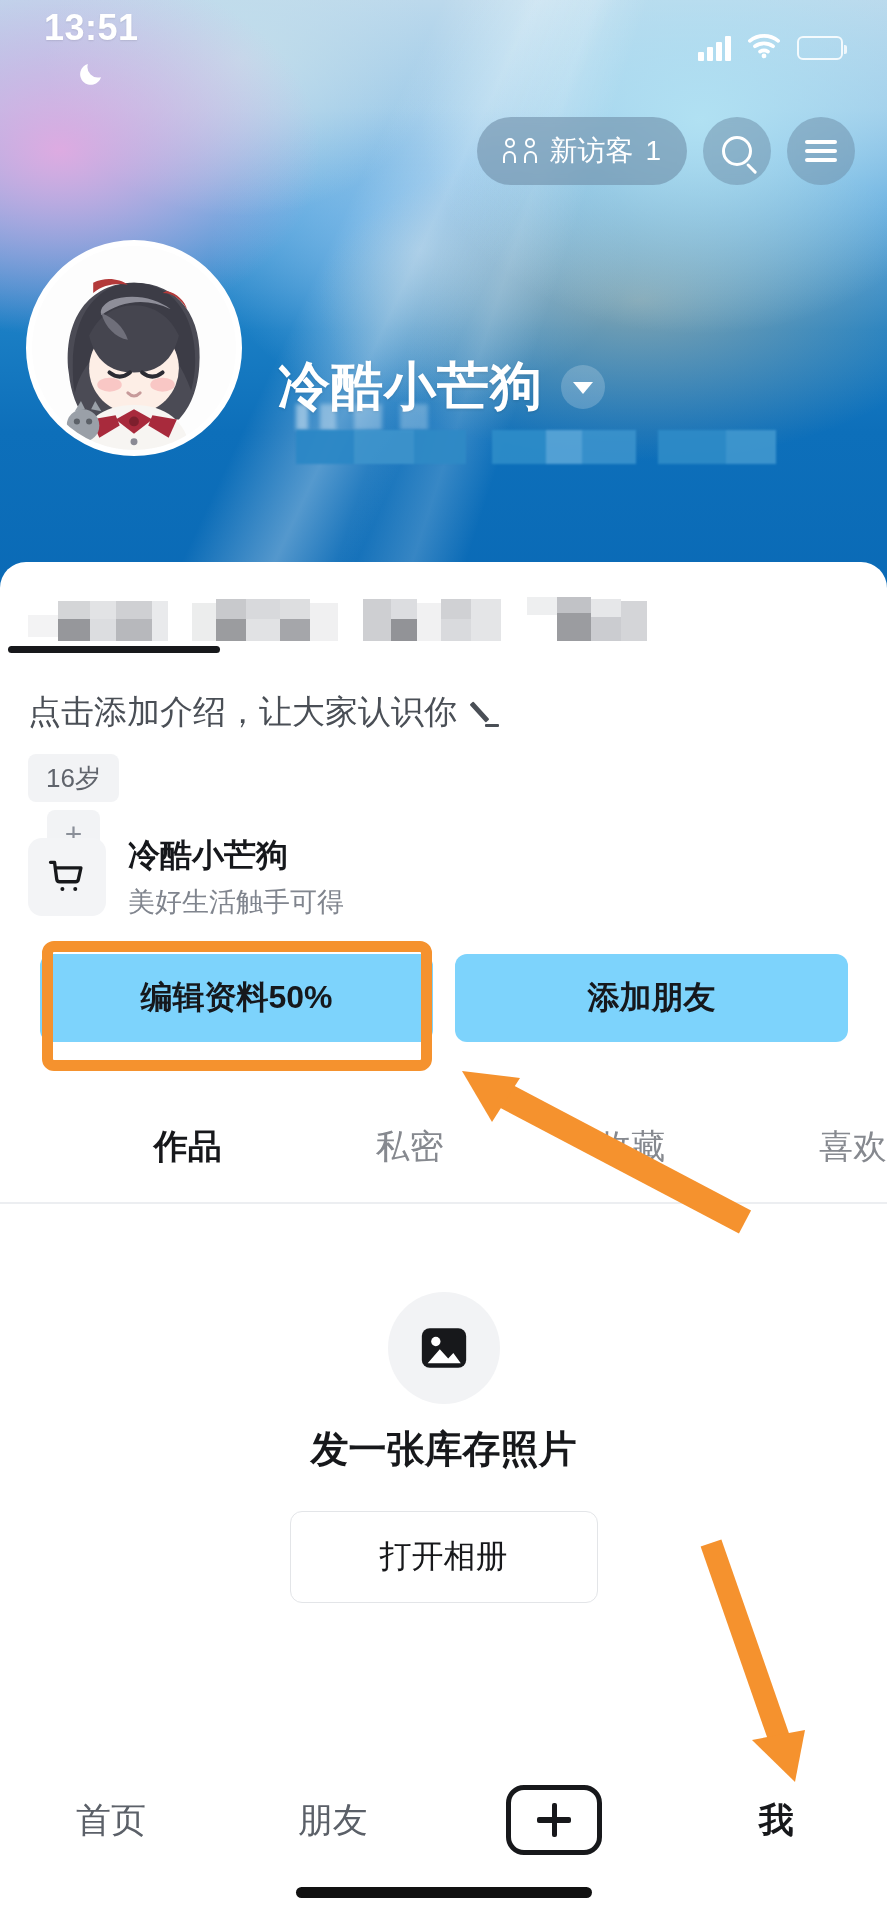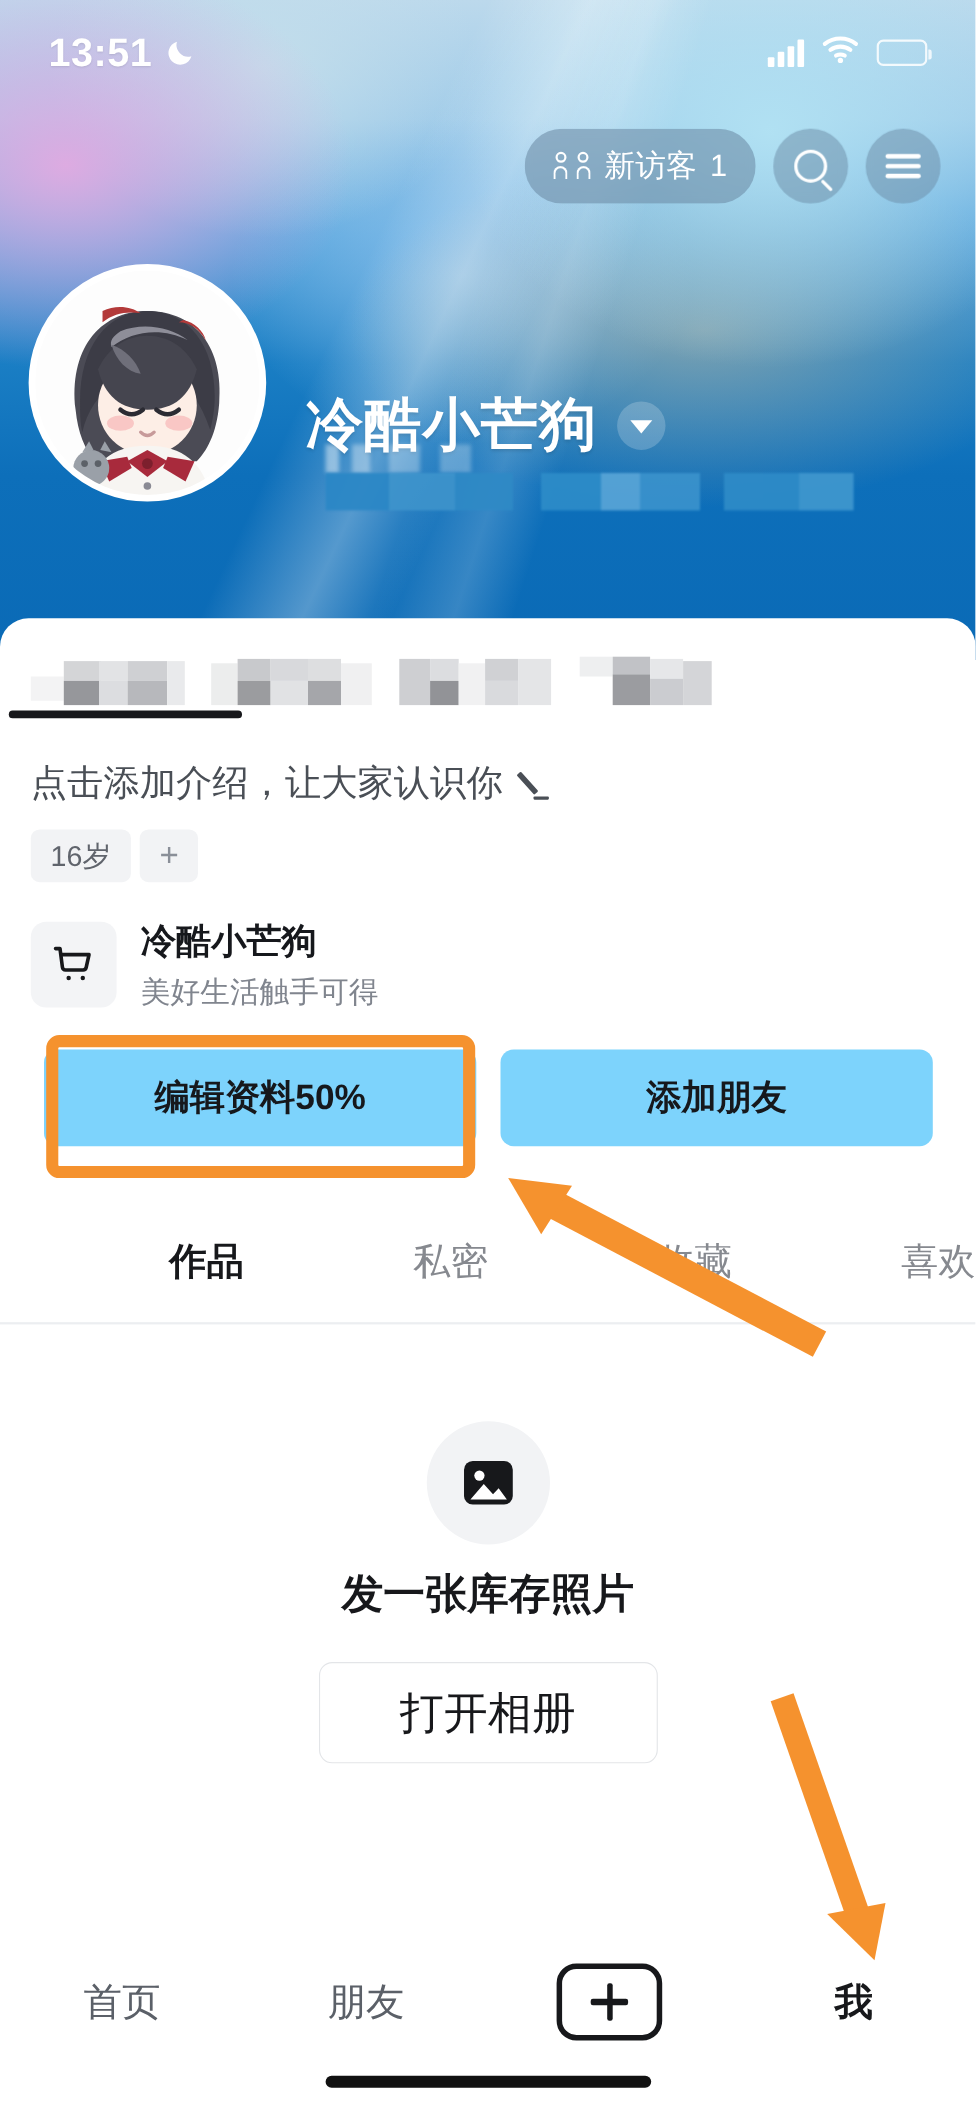--- a/index.html
+++ b/index.html
@@ -27,21 +27,21 @@
       linear-gradient(115deg, rgba(255,255,255,0.0) 38%, rgba(255,255,255,0.30) 46%, rgba(255,255,255,0.0) 53%),
       linear-gradient(108deg, rgba(255,255,255,0.0) 48%, rgba(255,255,255,0.18) 55%, rgba(255,255,255,0.0) 60%);
   }
 
   
   .statusbar {
     position:absolute; left:0; top:0; width:887px; height:95px;
     display:flex; align-items:center; justify-content:space-between;
     padding:0 44px; color:#fff;
   }
-  .sb-left { display:flex; align-items:center; gap:10px; }
+  .sb-left { display:flex; align-items:center; gap:10px;flex-direction:column; }
   .sb-time { font-size:36px; font-weight:700; letter-spacing:0.5px; color:#ffffff;
              text-shadow:0 1px 2px rgba(0,0,0,0.10); }
   .sb-right { display:flex; align-items:center; gap:16px; }
   .signal { display:flex; align-items:flex-end; gap:3px; height:26px; }
   .signal i { display:block; width:6px; background:#fff; border-radius:1px; }
   .signal i:nth-child(1){ height:9px; }
   .signal i:nth-child(2){ height:14px; }
   .signal i:nth-child(3){ height:19px; }
   .signal i:nth-child(4){ height:25px; }
   .battery { width:46px; height:24px; border:2.5px solid rgba(255,255,255,0.85);
@@ -147,21 +147,21 @@
     content:""; position:absolute; left:6px; top:2px; width:5px; height:24px;
     background:#4a4f56; transform:rotate(-42deg); border-radius:1px;
   }
   .pencil-icon::after {
     content:""; position:absolute; left:14px; bottom:1px; width:14px; height:3px;
     background:#4a4f56; border-radius:1px;
   }
 
   .tags-row {
     position:absolute; left:28px; top:192px;
-    display:flex; align-items:center; gap:8px;
+    display:flex; align-items:center; gap:8px;flex-direction:column;
   }
   .tag {
     height:48px; padding:0 18px; border-radius:8px; background:#f2f3f5;
     display:flex; align-items:center; font-size:26px; color:#60646c;
   }
   .tag.add { gap:10px; color:#8a8f98; }
   .plus-glyph { font-size:30px; line-height:1; color:#8a8f98; font-weight:400; }
 
   .shop-row {
     position:absolute; left:28px; top:272px; display:flex; align-items:center; gap:22px;
@@ -206,21 +206,21 @@
     display:flex; flex-direction:column; align-items:center;
   }
   .empty-icon-circle {
     width:112px; height:112px; border-radius:50%; background:#f2f3f5;
     display:flex; align-items:center; justify-content:center;
   }
   .empty-title { margin-top:20px; font-size:38px; font-weight:700; color:#17181b; }
   .empty-btn {
     margin-top:36px; width:308px; height:92px; border:1.5px solid #e3e5e8; border-radius:12px;
     display:flex; align-items:center; justify-content:center;
-    font-size:40px; color:#17181b;
+    font-size:32px; color:#17181b;
   }
 
   
   .bottom-nav {
     position:absolute; left:0; bottom:0; width:887px; height:160px; background:#fff;
     display:flex; align-items:flex-start; padding-top:22px;
   }
   .nav-item { flex:1; display:flex; align-items:center; justify-content:center;
               position:relative; height:76px; }
   .nav-label { font-size:35px; color:#5b6068; }

